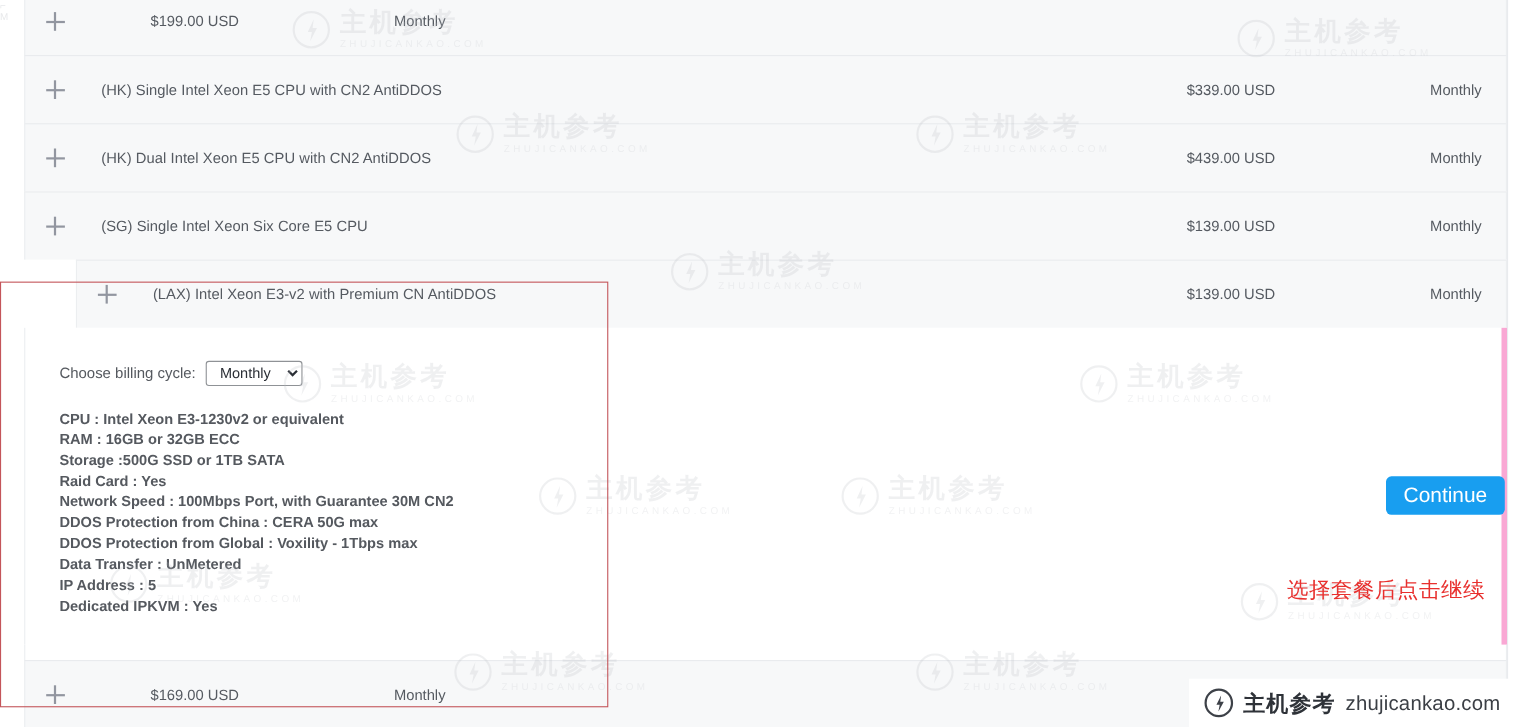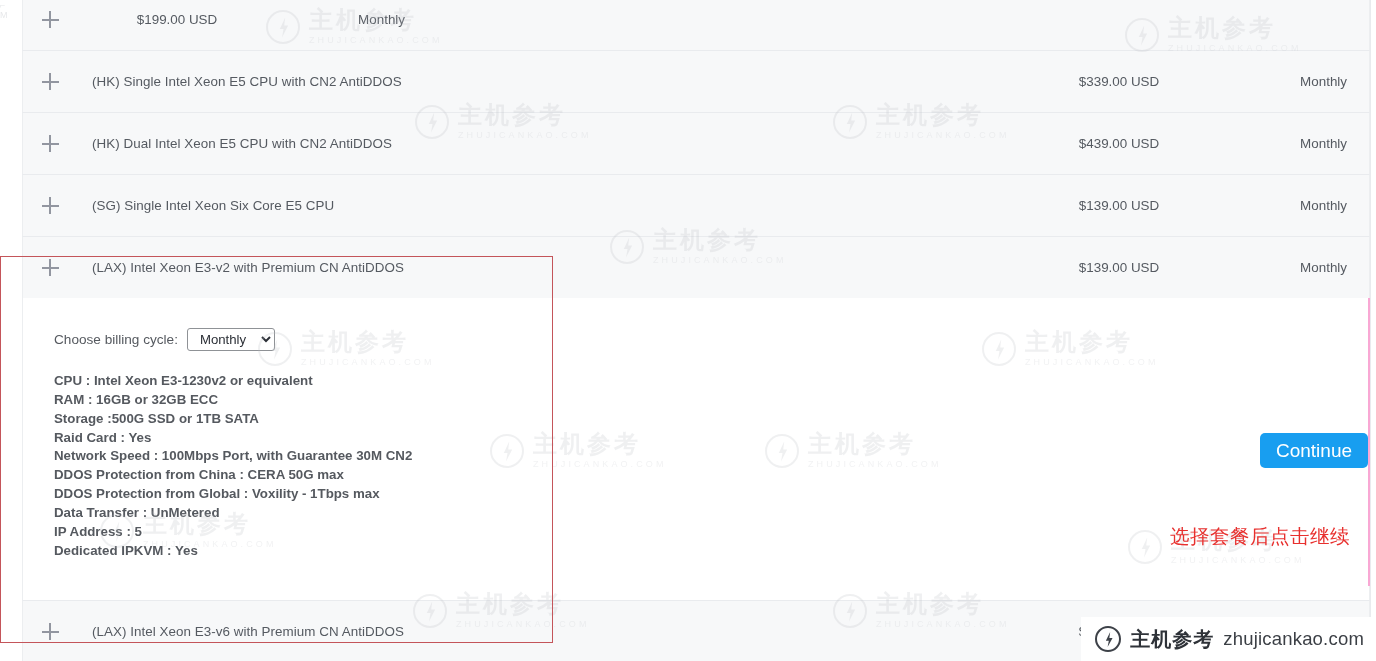--- a/index.html
+++ b/index.html
@@ -121,25 +121,25 @@
   .prod-cycle {
     width: 150px;
     flex: 0 0 auto;
     text-align: right;
     padding-right: 22px;
     font-size: 13.4px;
     color: #555a61;
   }
 
   
-  .expanded-row { background: #f7f8f9; }
+  .expanded-row { background: #f7f8f9; margin-left: 47px; }
   .expanded-body {
     background: #ffffff;
     border-left: 1px solid #eceef0;
-    border-right: 2px solid #f9a8d4;
+    border-right: 5px solid #f9a8d4;
     padding: 30px 4px 26px 31px;
     position: relative;
     z-index: 3;
   }
   .billing-line {
     display: flex;
     align-items: center;
     gap: 9px;
     margin-bottom: 21px;
   }
@@ -455,21 +455,20 @@
         <div>Dedicated IPKVM : Yes</div>
       </div>
     </div>
 
     <div class="spacer-row"></div>
 
     <div class="prod-row">
       <div class="plus-cell">
         <span class="plus-icon"></span>
       </div>
-      <div class="prod-name">(LAX) Intel Xeon E3-v6 with Premium CN AntiDDOS</div>
       <div class="prod-price">$169.00 USD</div>
       <div class="prod-cycle">Monthly</div>
     </div>
 
   </div>
 
   <div class="red-box"></div>
 
   <button class="continue-btn">Continue</button>
   <div class="red-note">选择套餐后点击继续</div>

